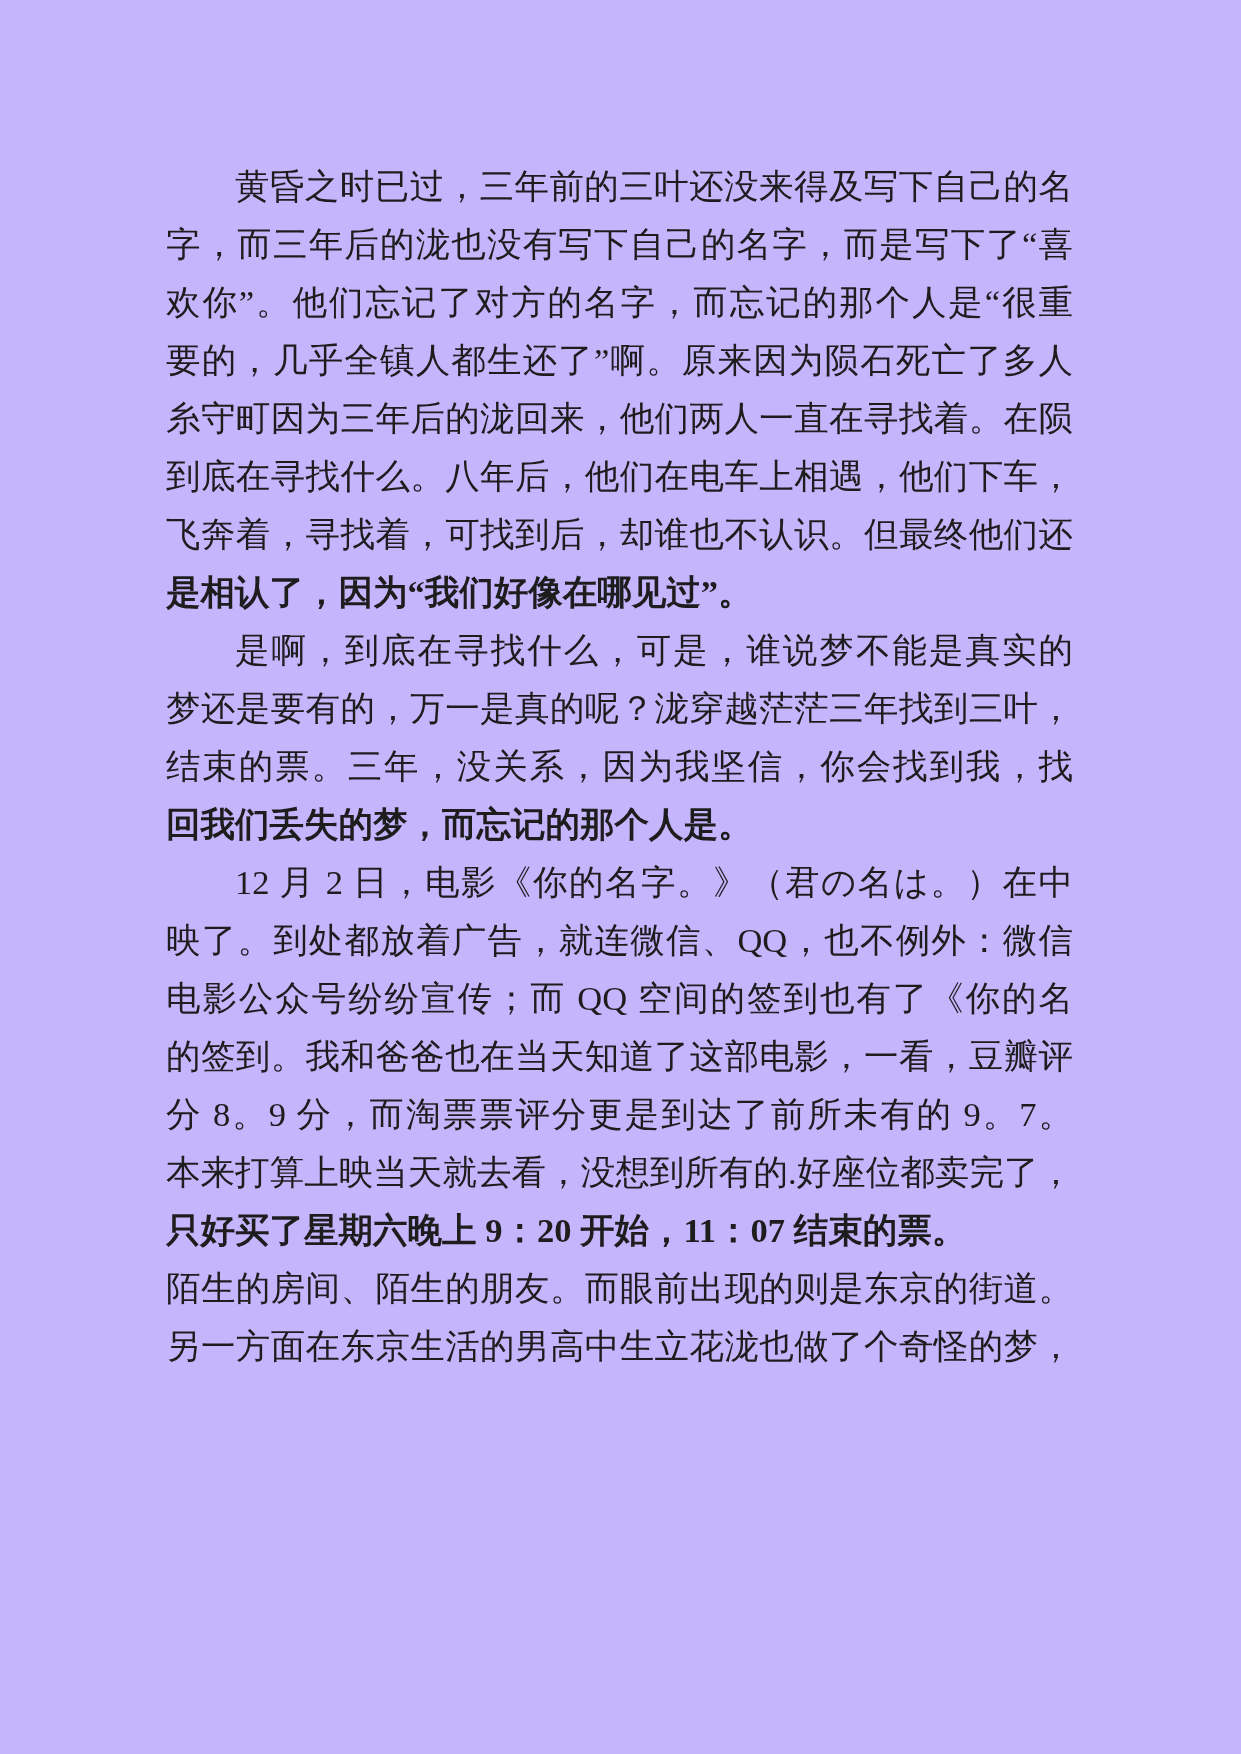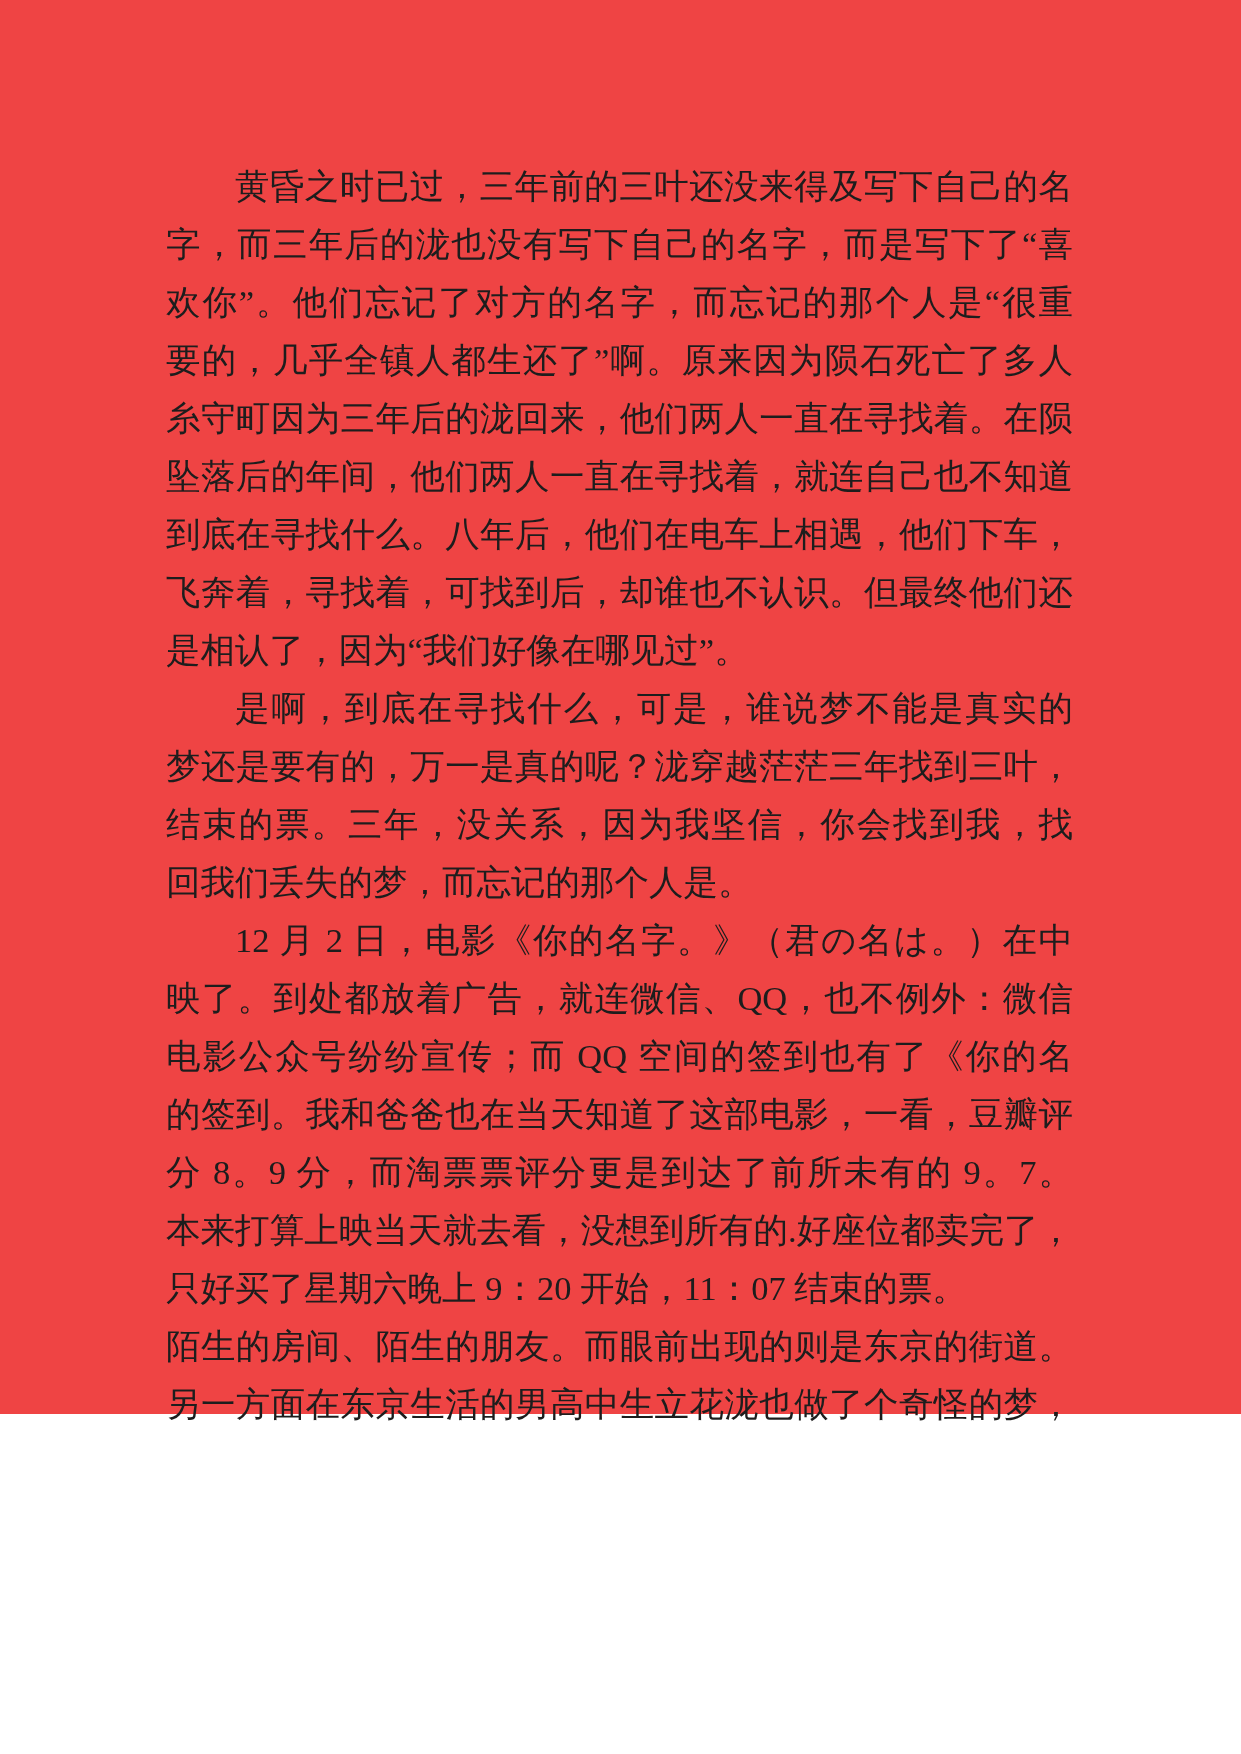--- a/index.html
+++ b/index.html
@@ -12,22 +12,22 @@
     height: 1754px;
     position: relative;
     overflow: hidden;
     font-family: "Liberation Serif", "DejaVu Serif", serif;
   }
   .page {
     position: absolute;
     left: 0;
     top: 0;
     width: 1241px;
-    height: 1414px;
-    background: #ef4444;
+    height: 1754px;
+    background: #c4b5fd;
   }
   .essay-body {
     position: absolute;
     left: 166px;
     top: 157px;
     width: 907px;
   }
   .paragraph {
     margin: 0;
     padding: 0;
@@ -42,34 +42,34 @@
     text-align-last: justify;
     overflow: hidden;
     letter-spacing: 0;
   }
   .text-line.first {
     text-indent: 2em;
   }
   .text-line.short {
     text-align: right;
     text-align-last: left;
+    font-weight: bold;
   }
 </style>
 </head>
 <body>
 
 <div class="page">
   <main class="essay-body" id="essay-body">
       <div class="paragraph">
         <div class="text-line first">黄昏之时已过，三年前的三叶还没来得及写下自己的名</div>
         <div class="text-line">字，而三年后的泷也没有写下自己的名字，而是写下了“喜</div>
         <div class="text-line">欢你”。他们忘记了对方的名字，而忘记的那个人是“很重</div>
         <div class="text-line">要的，几乎全镇人都生还了”啊。原来因为陨石死亡了多人的</div>
         <div class="text-line">糸守町因为三年后的泷回来，他们两人一直在寻找着。在陨石</div>
-        <div class="text-line">坠落后的年间，他们两人一直在寻找着，就连自己也不知道</div>
         <div class="text-line">到底在寻找什么。八年后，他们在电车上相遇，他们下车，</div>
         <div class="text-line">飞奔着，寻找着，可找到后，却谁也不认识。但最终他们还</div>
         <div class="text-line short">是相认了，因为“我们好像在哪见过”。</div>
       </div>
       <div class="paragraph">
         <div class="text-line first">是啊，到底在寻找什么，可是，谁说梦不能是真实的呢？</div>
         <div class="text-line">梦还是要有的，万一是真的呢？泷穿越茫茫三年找到三叶，</div>
         <div class="text-line">结束的票。三年，没关系，因为我坚信，你会找到我，找</div>
         <div class="text-line short">回我们丢失的梦，而忘记的那个人是。</div>
       </div>

